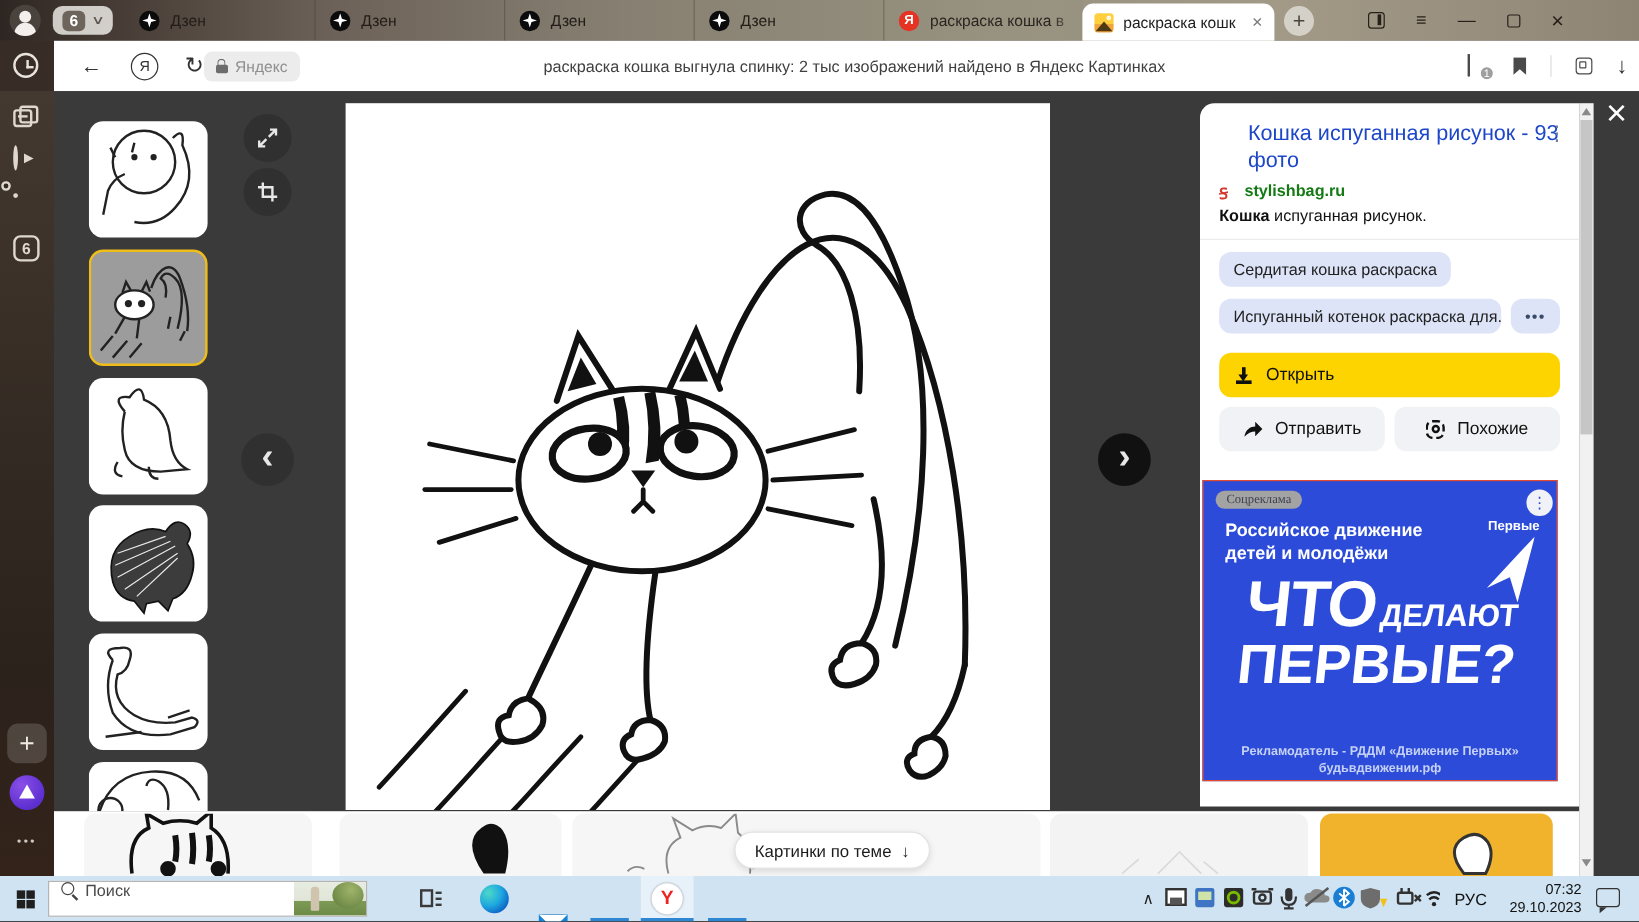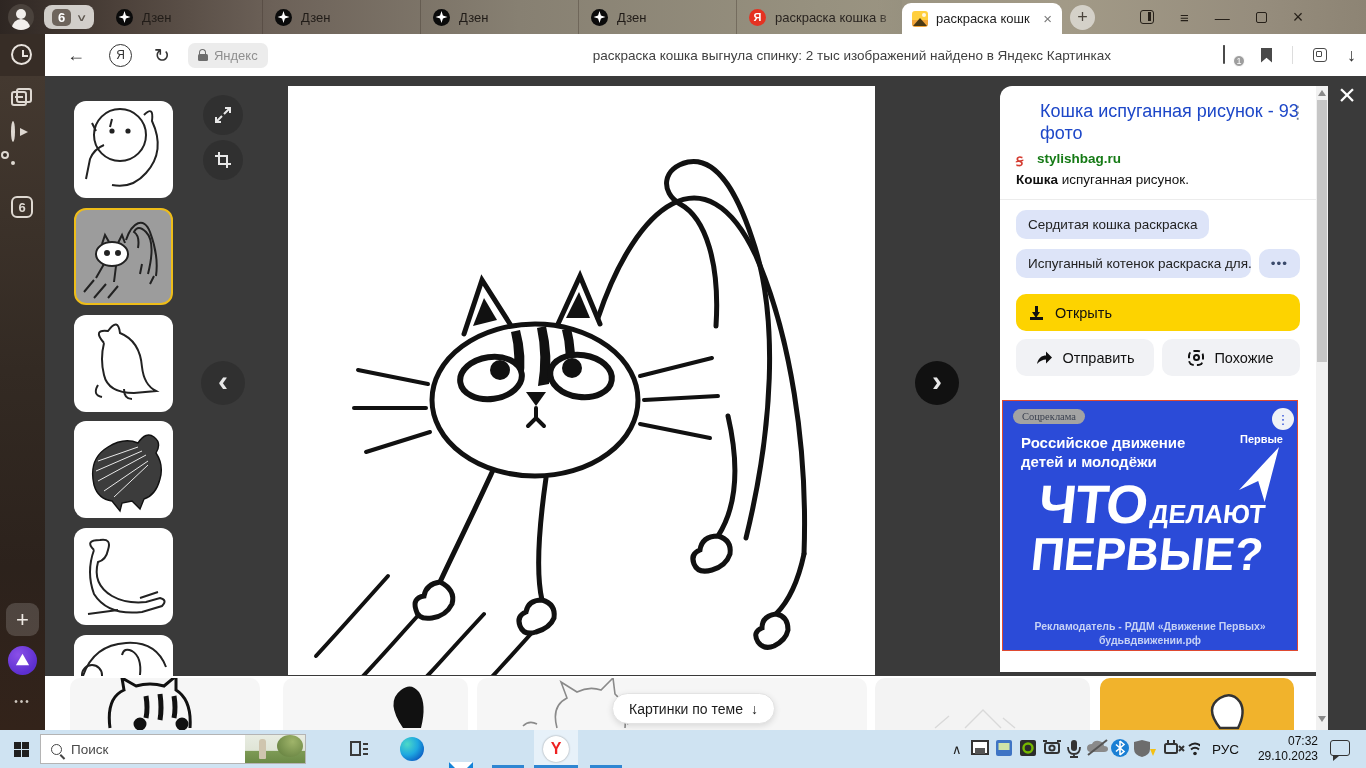--- a/index.html
+++ b/index.html
@@ -33,21 +33,21 @@
   
   .toolbar{left:45px;top:34px;width:1321px;height:42px;background:#fff;display:flex;align-items:center;}
   .railtop{left:0;top:34px;width:45px;height:42px;background:#372d26;}
   .navic{font-size:18px;color:#333;}
   .circleY{width:23px;height:23px;border-radius:50%;border:1.6px solid #333;display:flex;align-items:center;justify-content:center;font-size:12px;color:#333;}
   .chip{height:25px;background:#ececec;border-radius:7px;display:flex;align-items:center;gap:6px;padding:0 10px;}
   .chip .lk{width:10px;height:12px;position:relative;}
   .chip .lk b{position:absolute;left:0;bottom:0;width:10px;height:7px;background:#6d6d6d;border-radius:1.5px;}
   .chip .lk u{position:absolute;left:1.5px;top:0;width:7px;height:6px;border:1.6px solid #6d6d6d;border-bottom:none;border-radius:4px 4px 0 0;}
   .chip span{font-size:13px;color:#8f8f8f;}
-  .pagetitle{position:absolute;left:300px;width:766px;text-align:right;font-size:13.5px;color:#3f3f3f;white-space:nowrap;overflow:hidden;}
+  .pagetitle{position:absolute;left:284px;width:766px;text-align:center;font-size:13.5px;color:#3f3f3f;white-space:nowrap;overflow:hidden;}
   .tb-r{position:absolute;right:10px;top:0;height:42px;display:flex;align-items:center;gap:20px;}
   .giftwrap{position:relative;width:18px;height:18px;}
   .gift{width:14px;height:15px;border:1.7px solid #4a4a4a;border-radius:3px 3px 6px 6px;}
   .gift-b{position:absolute;right:-4px;bottom:-3px;background:#9e9e9e;color:#fff;font-size:9px;border-radius:50%;width:12px;height:12px;display:flex;align-items:center;justify-content:center;border:1.5px solid #fff;}
   .bkm{width:11px;height:15px;background:#4a4a4a;clip-path:polygon(0 0,100% 0,100% 100%,50% 68%,0 100%);}
   .vdiv{width:1px;height:18px;background:#ddd;}
   
   .overlay{left:45px;top:76px;width:1321px;height:654px;background:#3a3a3a;}
   .canvas{left:288px;top:86px;width:587px;height:589px;background:#fff;}
   .thumbrail{left:74px;top:86px;width:100px;height:590px;overflow:hidden;}
@@ -122,21 +122,21 @@
   .shotic i{position:absolute;right:2px;bottom:2px;width:8px;height:8px;border:2px solid #ded8d1;border-radius:50%;background:#332a23;}
   .sixic{width:22px;height:22px;border:2px solid #ded8d1;border-radius:6px;color:#ded8d1;font-size:13px;font-weight:bold;display:flex;align-items:center;justify-content:center;}
   .plusbtn{left:6px;width:33px;height:33px;border-radius:9px;background:rgba(255,255,255,.16);color:#efeae4;font-size:22px;display:flex;align-items:center;justify-content:center;}
   .alice{left:8px;width:29px;height:29px;border-radius:50%;background:radial-gradient(circle at 35% 30%,#8a4fe8,#5d2fd0 70%);position:relative;}
   .alice i{position:absolute;left:7px;top:7px;width:15px;height:14px;background:#fff;clip-path:polygon(50% 6%,94% 88%,6% 88%);}
   .raildots{left:0;width:45px;text-align:center;color:#cfc8c0;font-size:10px;letter-spacing:2px;}
   
   .taskbar{left:0;top:730px;width:1366px;height:38px;background:#cfe3f2;display:flex;align-items:center;}
   .startic{position:absolute;left:14px;top:742px;width:15px;height:15px;display:grid;grid-template-columns:7px 7px;grid-template-rows:7px 7px;gap:1px;}
   .startic i{background:#1f1f1f;}
-  .searchbox{position:absolute;left:40px;top:734px;width:266px;height:30px;background:#fff;border:1px solid #b4b4b4;display:flex;align-items:center;padding-left:10px;gap:9px;overflow:hidden;}
+  .searchbox{position:absolute;left:40px;top:734px;width:266px;height:30px;background:#fff;border:1px solid #b4b4b4;display:flex;align-items:flex-start;padding-left:10px;gap:9px;overflow:hidden;}
   .mag{width:11px;height:11px;border:1.8px solid #444;border-radius:50%;position:relative;flex:none;}
   .mag i{position:absolute;left:9px;top:9px;width:6px;height:1.8px;background:#444;transform:rotate(45deg);transform-origin:0 0;}
   .searchbox span{font-size:13.5px;color:#4a4a4a;}
   .scene{position:absolute;right:0;top:0;width:60px;height:28px;background:linear-gradient(180deg,#e8ece2 0%,#dfe5d6 55%,#7d9a55 58%,#6c8a46 100%);}
   .scene .tree{position:absolute;right:2px;top:0px;width:26px;height:22px;border-radius:50%;background:radial-gradient(circle at 60% 30%,#9fb46a,#5d7a3a);}
   .scene .statue{position:absolute;left:14px;top:4px;width:7px;height:20px;background:#cfc5ae;border-radius:3px 3px 1px 1px;}
   .tvic{position:relative;width:20px;height:20px;}
   .tvic b{position:absolute;left:0;top:2px;width:11px;height:15px;border:2px solid #3a3a3a;}
   .tvic i{position:absolute;left:13px;top:4px;width:5px;height:2px;background:#3a3a3a;box-shadow:0 5px 0 #3a3a3a,0 10px 0 #3a3a3a;}
   .edgeic{width:24px;height:24px;border-radius:50%;background:radial-gradient(circle at 30% 30%,#4dd9c7,#1ea8e0 45%,#0c5fc4 80%);position:relative;}
@@ -221,21 +221,21 @@
   <div class="abs railtop">
     <div class="clockic" style="position:absolute;left:11px;top:10px;">
         <i></i>
         <u></u>
       </div>
   </div>
   <div class="abs toolbar">
     <span class="navic" style="margin-left:22px;">←</span>
     <span class="circleY" style="margin-left:24px;">Я</span>
     <span class="navic" style="margin-left:22px;font-size:19px;">↻</span>
-    <span class="chip" style="margin-left:18px;">
+    <span class="chip" style="">
       <span class="lk">
           <u></u>
           <b></b>
         </span>
       <span>Яндекс</span>
     </span>
     <div class="pagetitle">раскраска кошка выгнула спинку: 2 тыс изображений найдено в Яндекс Картинках</div>
     <div class="tb-r">
       <span class="giftwrap"><span class="gift"></span><span class="gift-b">1</span></span>
       <span class="bkm"></span>

